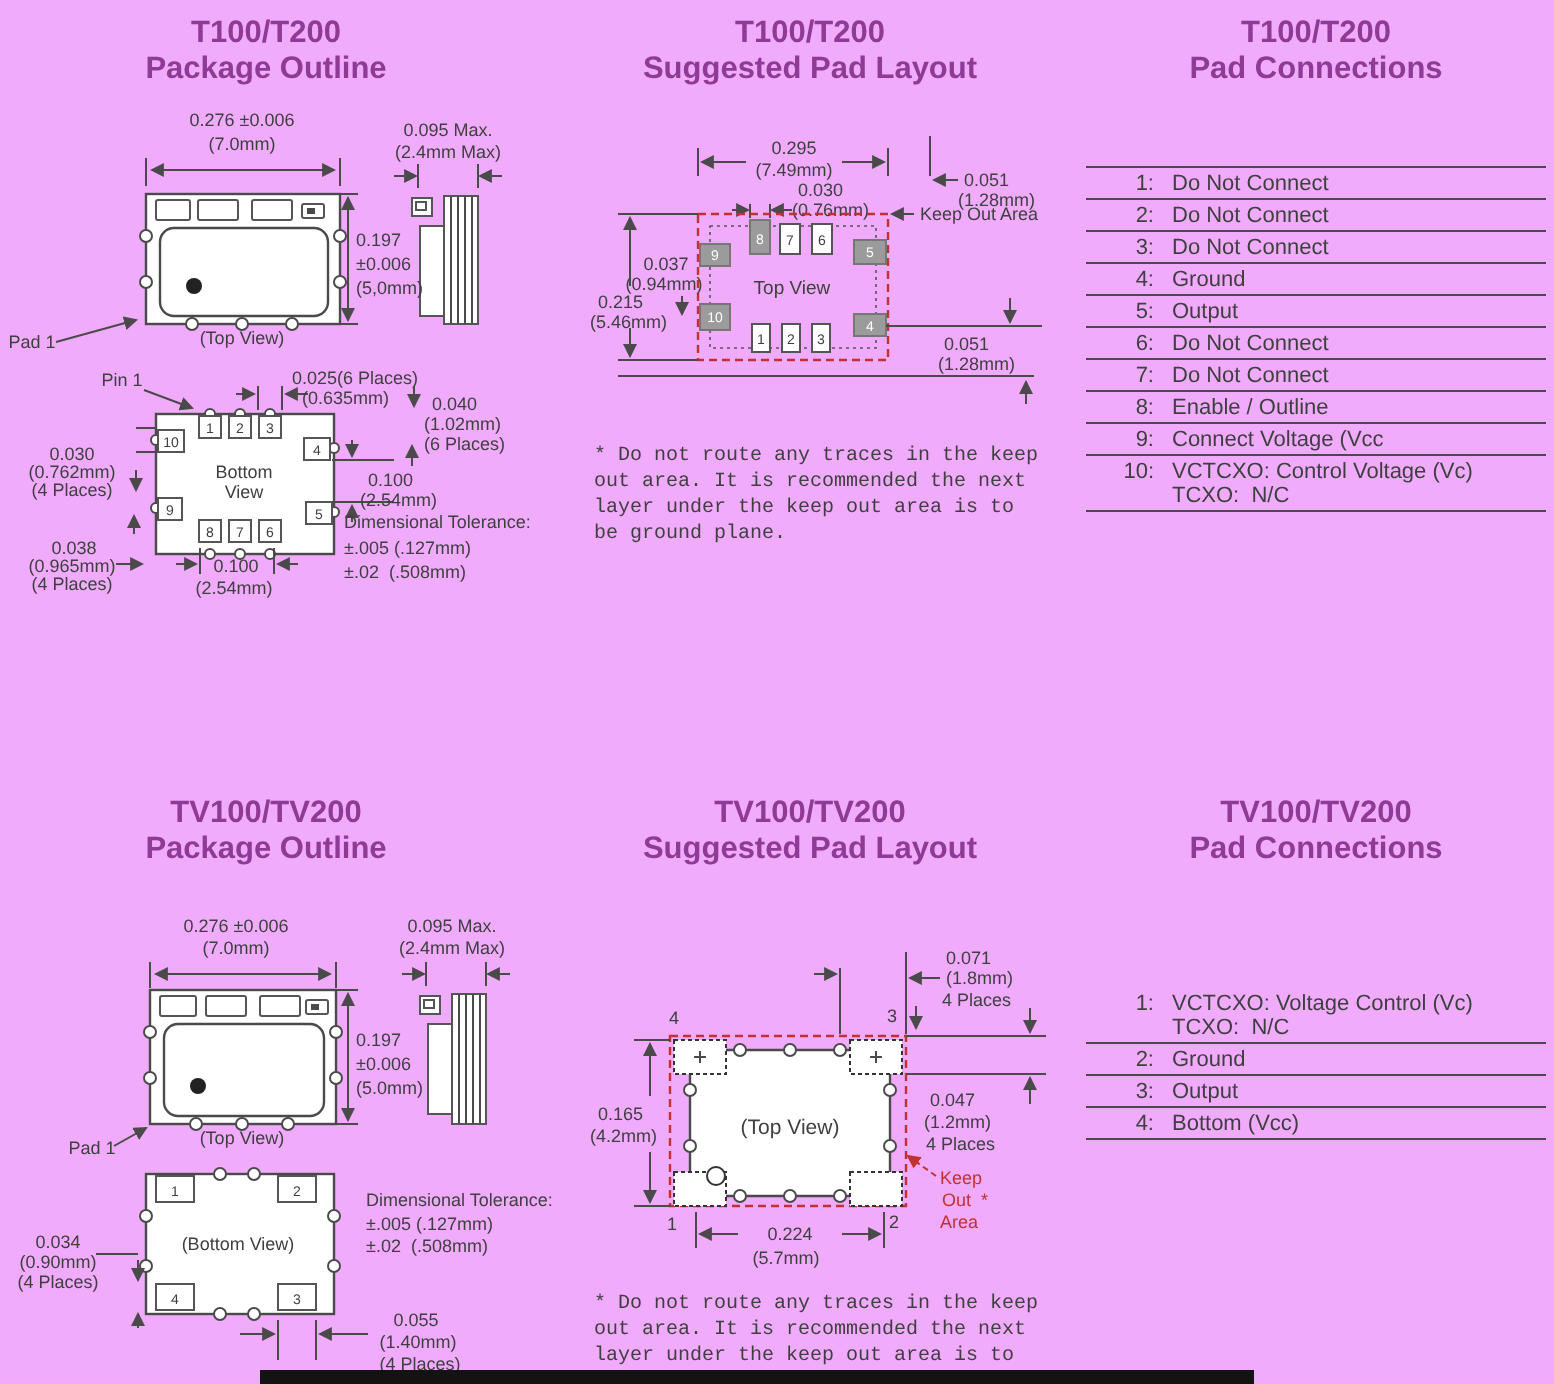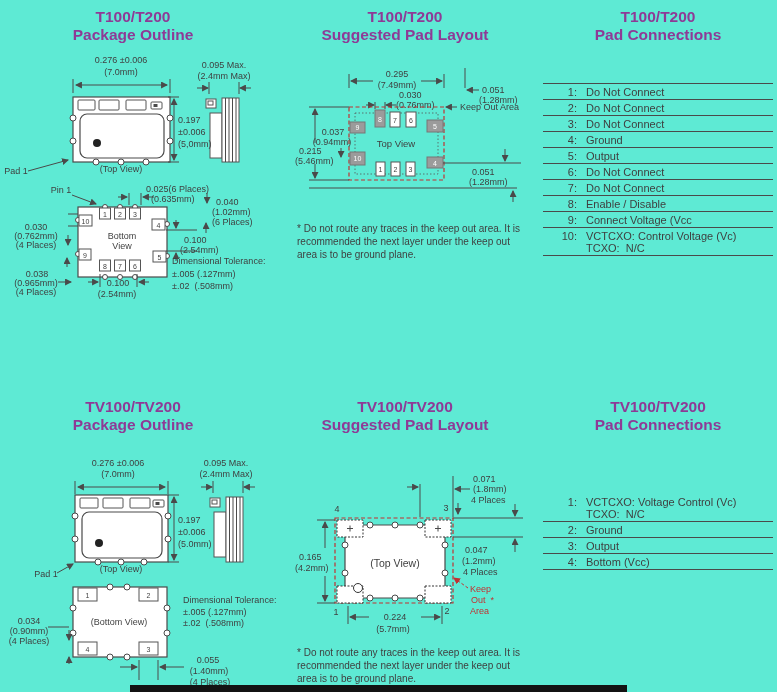--- a/index.html
+++ b/index.html
@@ -1,20 +1,20 @@
 <!DOCTYPE html>
 <html><head>
 <meta charset="utf-8">
 <style>
   html,body{margin:0;padding:0;background:#fff;}
-  #page{position:relative;width:777px;height:692px;background:#5eead4;overflow:hidden;
+  #page{position:relative;width:777px;height:692px;background:#f0abfc;overflow:hidden;
         font-family:"Liberation Sans",sans-serif;color:#3f3f3f;}
   .title{position:absolute;width:240px;text-align:center;color:#8e3a96;
          font-weight:bold;font-size:15.5px;line-height:18px;}
-  .note{position:absolute;width:228px;font-size:10px;line-height:13px;color:#3f3f3f;}
+  .note{position:absolute;width:228px;font-size:10px;line-height:13px;color:#3f3f3f;font-family:Liberation Mono, monospace;}
   .conn{position:absolute;width:230px;font-size:11px;color:#3f3f3f;}
   .conn .row{display:flex;align-items:flex-start;border-bottom:1px solid #4a4a4a;padding:2px 0 1px 0;}
   .conn.topline .row:first-child{border-top:1px solid #4a4a4a;}
   .conn .num{width:34px;text-align:right;padding-right:9px;flex:none;}
   .conn .lbls{flex:1;}
   .bar{position:absolute;left:130px;top:685px;width:497px;height:7px;background:#131313;}
   svg{position:absolute;overflow:visible;}
   svg text{font-family:"Liberation Sans",sans-serif;font-size:9px;fill:#3f3f3f;}
   .tc{text-anchor:middle;}
   .pn{font-size:7px;fill:#3f3f3f;}
@@ -302,21 +302,21 @@
       </div>
   <div class="row">
         <span class="num">7:</span>
         <div class="lbls">
           <div>Do Not Connect</div>
         </div>
       </div>
   <div class="row">
         <span class="num">8:</span>
         <div class="lbls">
-          <div>Enable / Disable</div>
+          <div>Enable / Outline</div>
         </div>
       </div>
   <div class="row">
         <span class="num">9:</span>
         <div class="lbls">
           <div>Connect Voltage (Vcc</div>
         </div>
       </div>
   <div class="row">
         <span class="num">10:</span>

